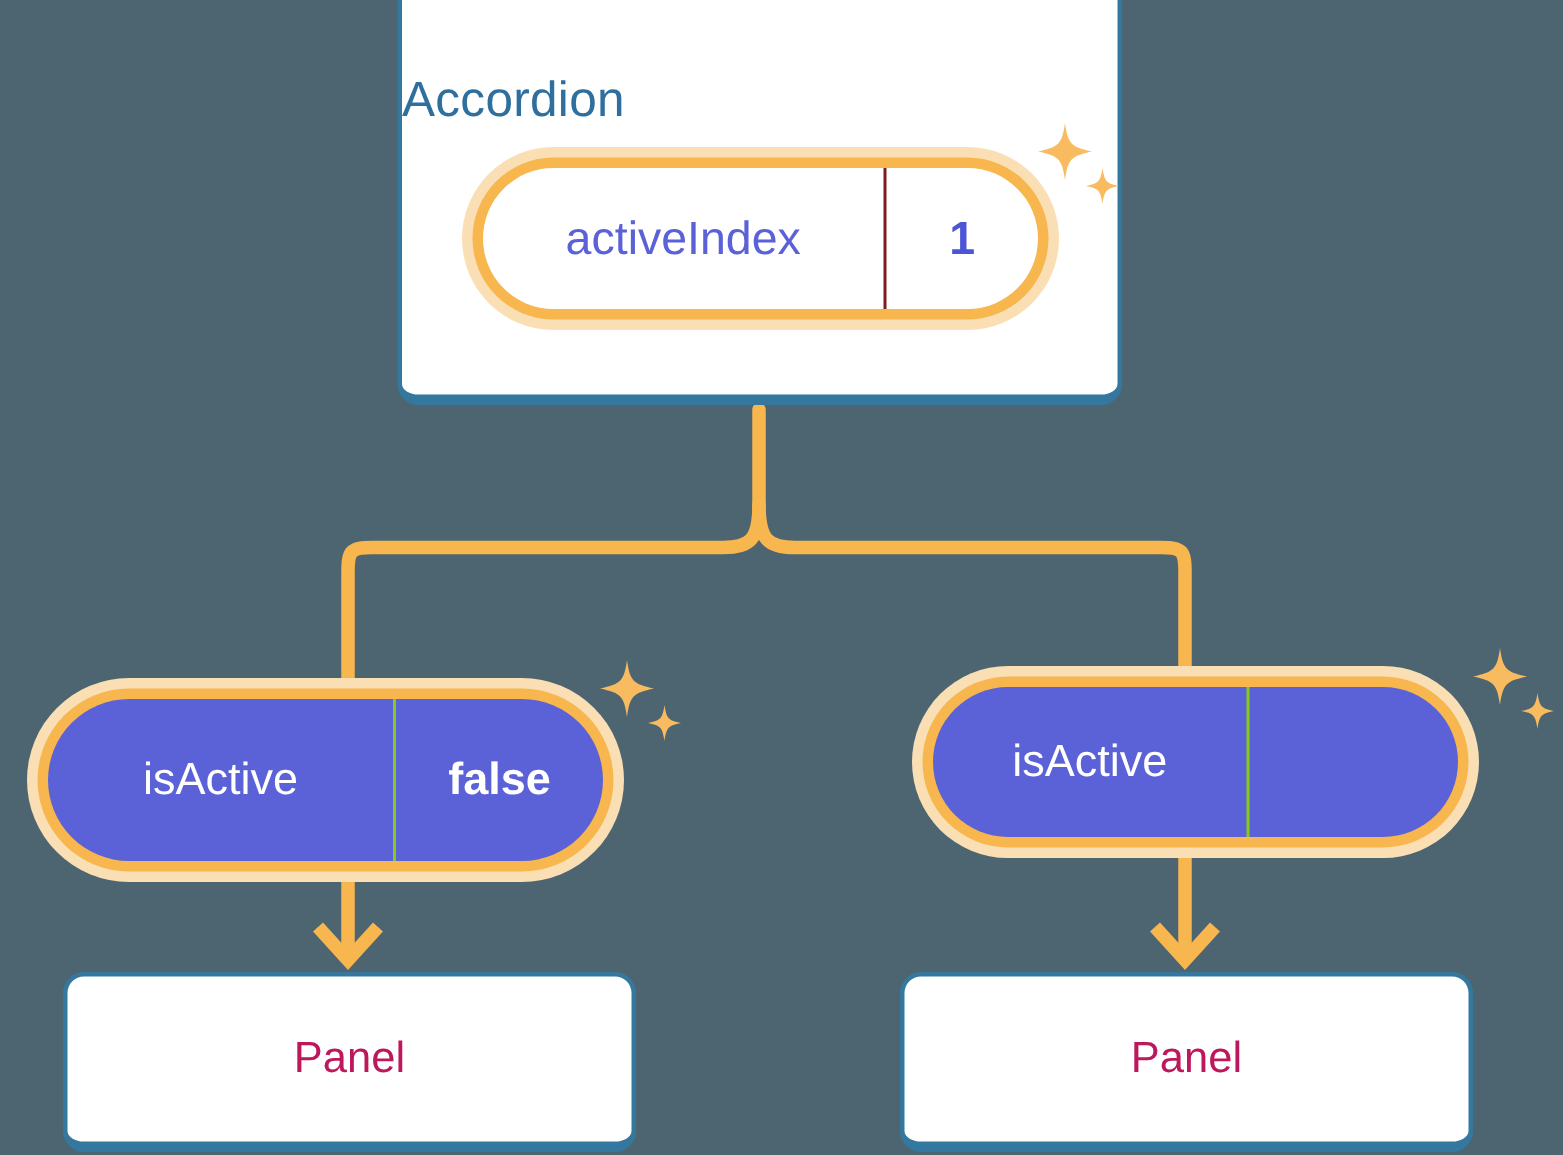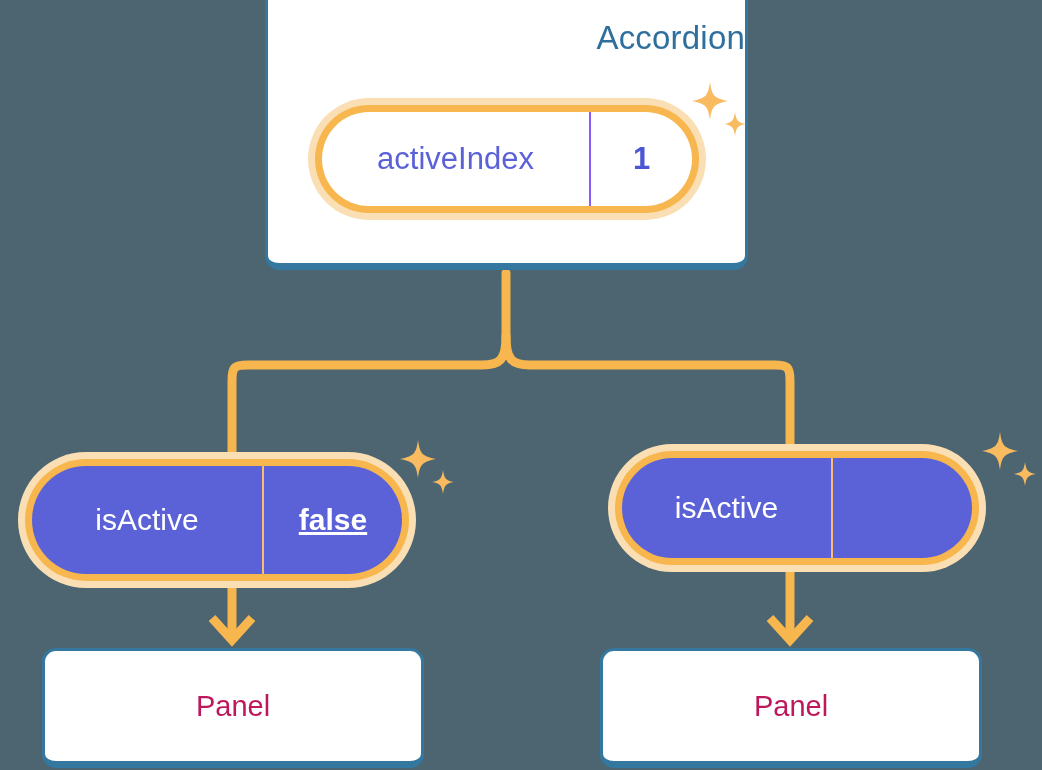--- a/index.html
+++ b/index.html
@@ -43,22 +43,22 @@
     top: -6px;
     width: 483px;
     height: 276px;
     border-top-left-radius: 0;
     border-top-right-radius: 0;
   }
   .card-title {
     position: absolute;
     left: 0;
     right: 0;
-    top: 22px;
-    text-align: right;
+    top: 50px;
+    text-align: left;
     color: #2e6f9e;
     font-size: 33px;
     letter-spacing: .2px;
   }
   .panel-card {
     width: 382px;
     height: 120px;
   }
   #panel-left  { left: 42px;  top: 648px; }
   #panel-right { left: 600px; top: 648px; }
@@ -108,49 +108,49 @@
     left: 308px;
     top: 98px;
     width: 398px;
     height: 122px;
   }
   #pill-active-index .pill-body { background: #ffffff; }
   #pill-active-index .pill-key {
     flex: 0 0 269px;
     color: #5b62d8;
     font-size: 31px;
-    border-right: 2px solid #8b5cf6;
+    border-right: 2px solid #7f1d1d;
   }
   #pill-active-index .pill-val {
     flex: 1;
     color: #4c55d6;
     font-size: 31px;
     font-weight: bold;
   }
 
   
   .pill-purple .pill-body { background: #5b62d8; }
   .pill-purple .pill-key {
     color: #ffffff;
     font-size: 30px;
-    border-right: 2px solid #fdba74;
+    border-right: 2px solid #84cc16;
   }
   .pill-purple .pill-val {
     color: #ffffff;
     font-size: 30px;
     font-weight: bold;
   }
   #pill-is-active-false {
     left: 18px;
     top: 452px;
     width: 398px;
     height: 136px;
   }
   #pill-is-active-false .pill-key { flex: 0 0 232px; }
-  #pill-is-active-false .pill-val { flex: 1; text-decoration: underline; }
+  #pill-is-active-false .pill-val { flex: 1; }
 
   #pill-is-active-true {
     left: 608px;
     top: 444px;
     width: 378px;
     height: 128px;
   }
   #pill-is-active-true .pill-key { flex: 0 0 211px; }
   #pill-is-active-true .pill-val { flex: 1; }
 

